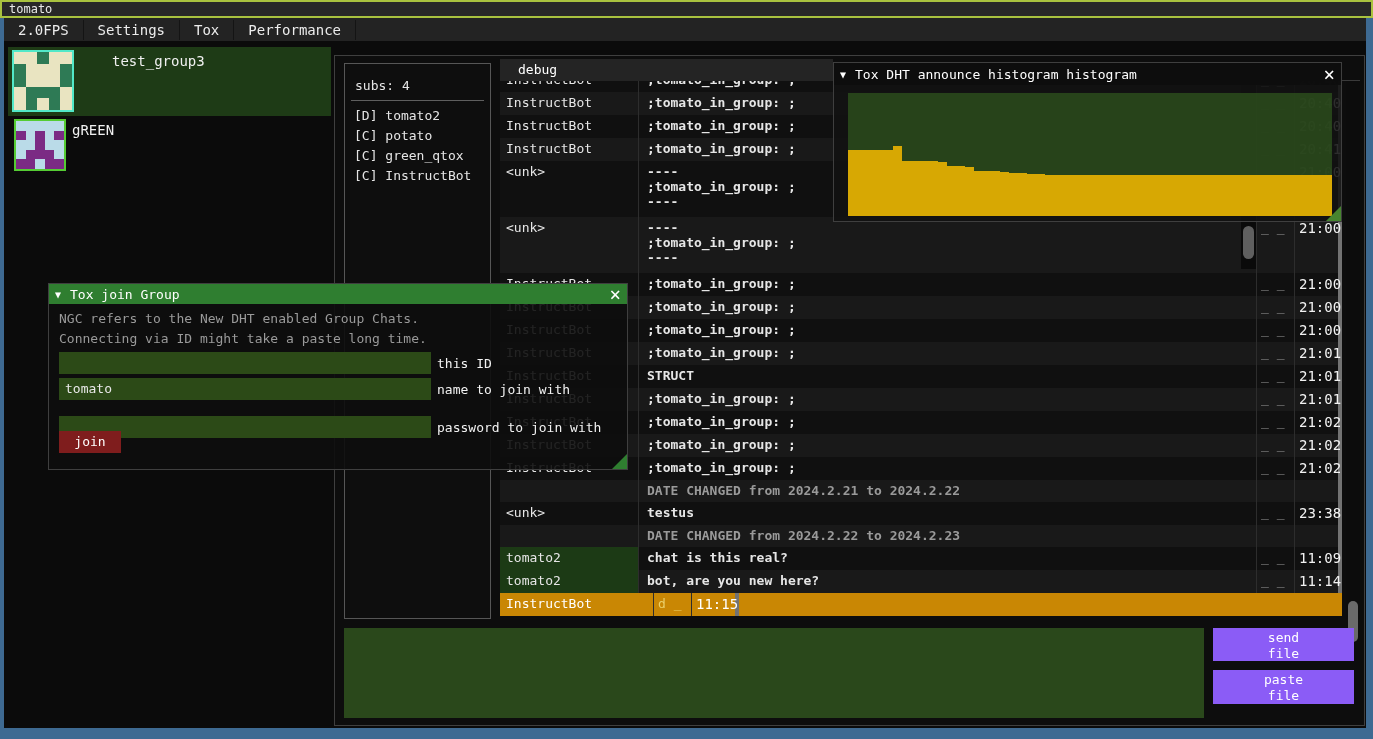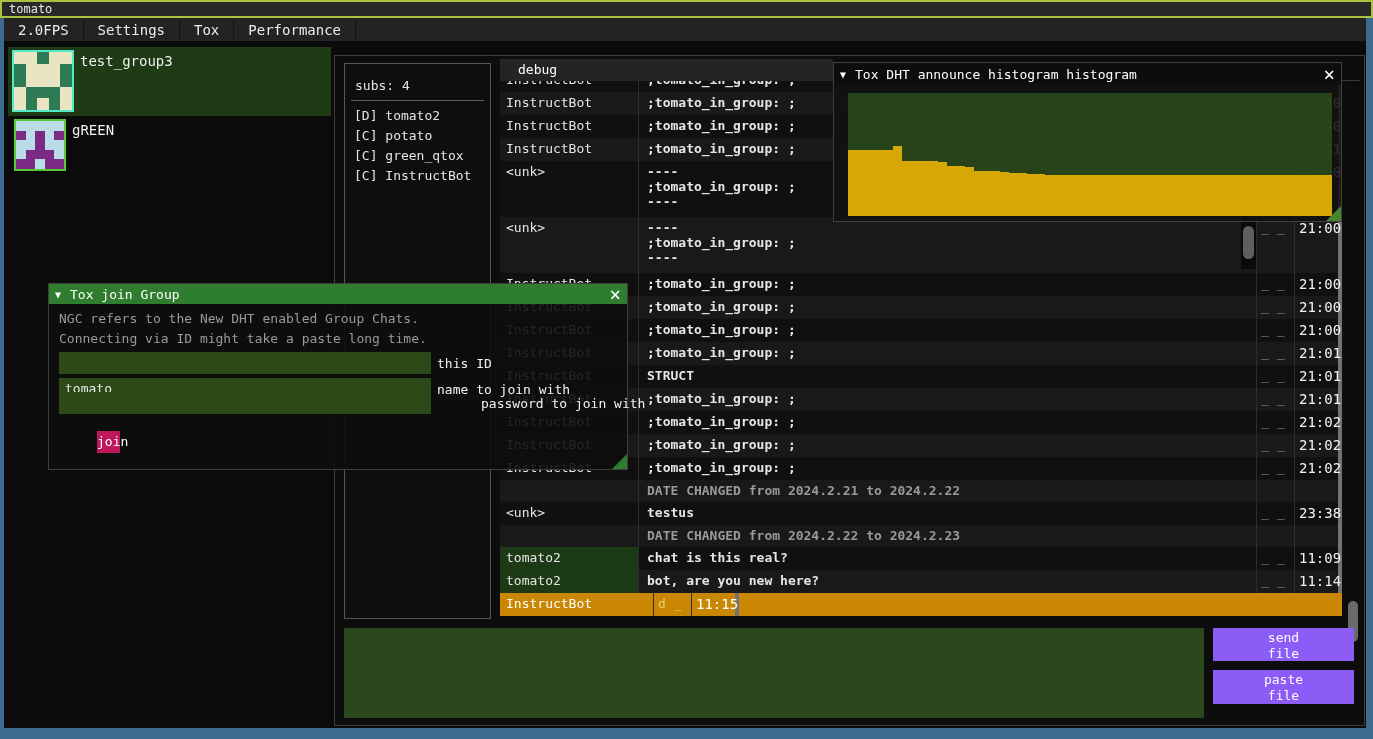--- a/index.html
+++ b/index.html
@@ -83,22 +83,22 @@
   .hist-window .grip{border-bottom:15px solid #47852f;}
 
   
   .join-window{left:48px;top:283px;width:580px;height:187px;background:rgba(13,13,13,0.90);}
   .join-window .ftitle{height:20px;background:#2f7e30;}
   .jhelp{position:absolute;left:10px;color:#9a9a9a;font-size:13px;white-space:nowrap;}
   .jfield{position:absolute;left:10px;height:22px;display:flex;align-items:center;}
   .jinput{width:372px;height:22px;background:#2c4a17;color:#e8e8e8;font-size:13px;
     line-height:22px;padding-left:6px;cursor:text;}
   .jlabel{color:#f2f2f2;font-size:13px;margin-left:6px;white-space:nowrap;}
-  .jbtn{position:absolute;left:10px;top:147px;width:23px;height:22px;background:#be185d;
-    color:#fff;font-size:13px;line-height:21px;text-align:center;cursor:pointer;margin-left:38px;}
+  .jbtn{position:absolute;left:10px;top:147px;width:62px;height:22px;background:#7f1d1d;
+    color:#fff;font-size:13px;line-height:21px;text-align:center;cursor:pointer;}
   .join-window .grip{border-bottom:15px solid #2f7e30;}
 </style>
 </head>
 <body>
 
 <div class="app">
 
   <div class="titlebar">
     <span>tomato</span>
   </div>
@@ -108,21 +108,21 @@
     <div class="mitem">Settings</div>
     <div class="mitem">Tox</div>
     <div class="mitem">Performance</div>
   </div>
 
   <div class="edge-left"></div>
   <div class="edge-right"></div>
   <div class="edge-bottom"></div>
 
   <div class="sidebar" id="sidebar">
-      <div class="group-row" style="top: 6px; height: 69px; background: rgb(30, 59, 22);">
+      <div class="group-row" style="top: 6px; height: 69px; background: rgb(30, 59, 22); gap: 32px;">
         <div class="avatar" style="height: 62px; width: 62px; margin: 3px 0px 0px 4px; background: rgb(233, 228, 193); border: 2px solid rgb(82, 232, 200);">
           <div style="background: rgb(233, 228, 193);"></div>
           <div style="background: rgb(233, 228, 193);"></div>
           <div style="background: rgb(46, 122, 85);"></div>
           <div style="background: rgb(233, 228, 193);"></div>
           <div style="background: rgb(233, 228, 193);"></div>
           <div style="background: rgb(46, 122, 85);"></div>
           <div style="background: rgb(233, 228, 193);"></div>
           <div style="background: rgb(233, 228, 193);"></div>
           <div style="background: rgb(233, 228, 193);"></div>
@@ -436,21 +436,21 @@
     <div class="jhelp" style="top:47px">Connecting via ID might take a paste long time.</div>
     <div id="join-fields">
         <div class="jfield" style="top: 68px;">
           <div class="jinput"></div>
           <div class="jlabel">this ID</div>
         </div>
         <div class="jfield" style="top: 94px;">
           <div class="jinput">tomato</div>
           <div class="jlabel">name to join with</div>
         </div>
-        <div class="jfield" style="top: 108px; gap: 44px;">
+        <div class="jfield" style="top: 132px;">
           <div class="jinput"></div>
           <div class="jlabel">password to join with</div>
         </div>
       </div>
     <div class="jbtn">join</div>
     <div class="grip"></div>
   </div>
 
 </div>
 

